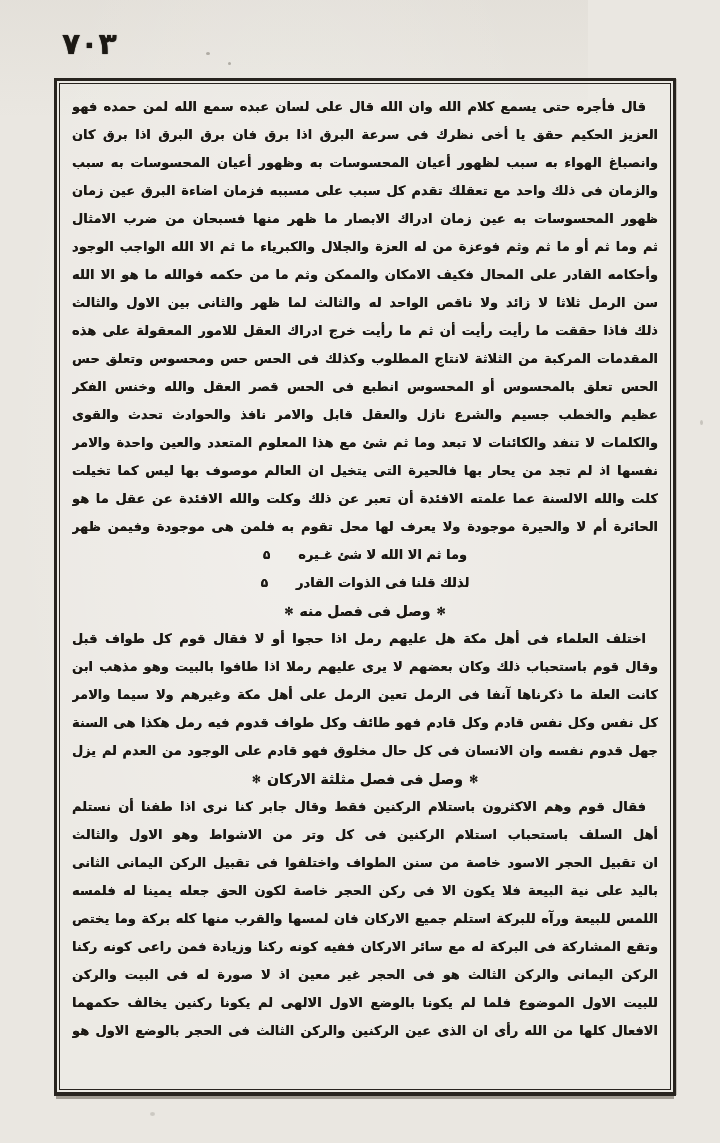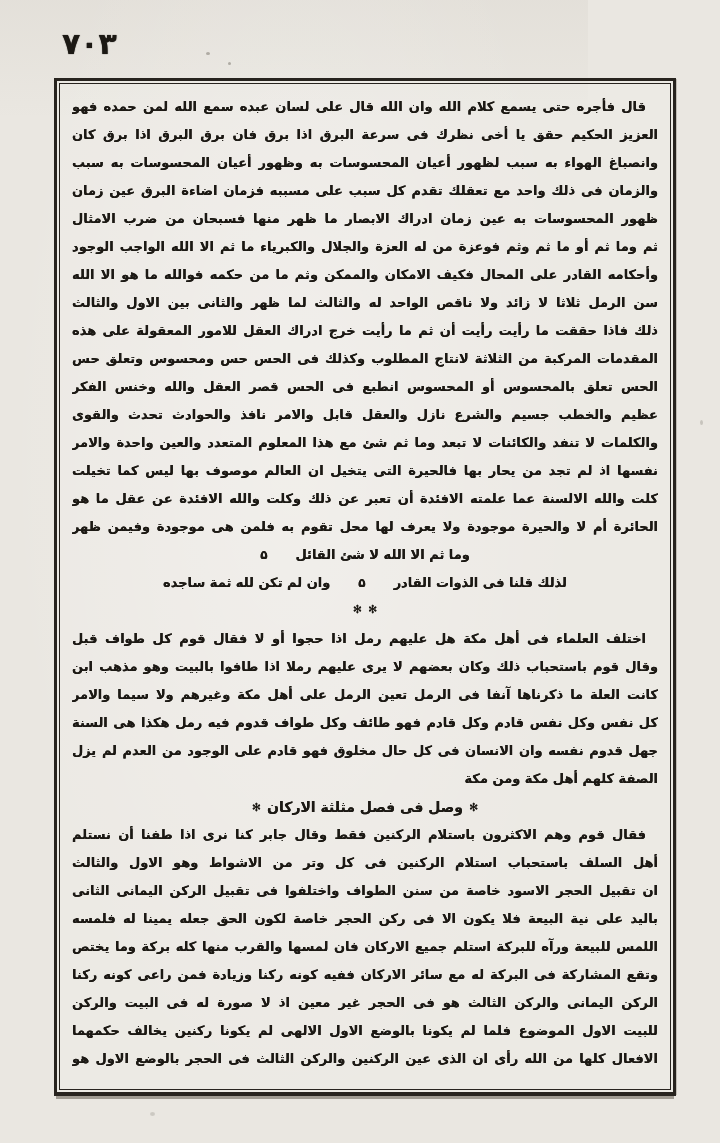--- a/index.html
+++ b/index.html
@@ -100,42 +100,41 @@
           <div class="line">المقدمات المركبة من الثلاثة لانتاج المطلوب وكذلك فى الحس حس ومحسوس وتعلق حس بمحسوس لا يدرى هل</div>
           <div class="line">الحس تعلق بالمحسوس أو المحسوس انطبع فى الحس قصر العقل والله وخنس الفكر وحار الوهم وطمس الفهم فالامر</div>
           <div class="line">عظيم والخطب جسيم والشرع نازل والعقل قابل والامر نافذ والحوادث تحدث والقوى قائمة والموازين موضوعة</div>
           <div class="line">والكلمات لا تنفد والكائنات لا تبعد وما ثم شئ مع هذا المعلوم المتعدد والعين واحدة والامر واحد حارت الحيرة فى</div>
           <div class="line">نفسها اذ لم تجد من يحار بها فالحيرة التى يتخيل ان العالم موصوف بها ليس كما تخيلت بل ذلك حيرة الحيرة فما ثم الا هو والحيرة</div>
           <div class="line">كلت والله الالسنة عما علمته الافئدة أن تعبر عن ذلك وكلت والله الافئدة عن عقل ما هو الامر عليه فلا ندرى هل هى</div>
           <div class="line">الحائرة أم لا والحيرة موجودة ولا يعرف لها محل تقوم به فلمن هى موجودة وفيمن ظهر حكمها وما ثم الا الله</div>
         </div>
 
       <div class="verse">
-        <span>وما ثم الا الله لا شئ القائل</span>
+        <span>وما ثم الا الله لا شئ غـيره</span>
         <span class="sep">۵</span>
       </div>
       <div class="verse">
         <span>لذلك قلنا فى الذوات القادر</span>
         <span class="sep">۵</span>
-        <span>وان لم تكن لله ثمة ساجده</span>
       </div>
 
       <div class="heading">
         <span class="orn">✻</span>
+        <span>وصل فى فصل منه</span>
         <span class="orn">✻</span>
       </div>
 
       <div class="para">
           <div class="line">اختلف العلماء فى أهل مكة هل عليهم رمل اذا حجوا أو لا فقال قوم كل طواف قبل عرفة مما يوصل بسعى فانه يرمل فيه</div>
           <div class="line">وقال قوم باستحباب ذلك وكان بعضهم لا يرى عليهم رملا اذا طافوا بالبيت وهو مذهب ابن عمر على ما رواه مالك عنه اذا</div>
           <div class="line">كانت العلة ما ذكرناها آنفا فى الرمل تعين الرمل على أهل مكة وغيرهم ولا سيما والامر فى نفسه ان الانسان تحت حكم</div>
           <div class="line">كل نفس وكل نفس قادم وكل قادم فهو طائف وكل طواف قدوم فيه رمل هكذا هى السنة فيه لمن أراد أن يتبعها ومن</div>
           <div class="line">جهل قدوم نفسه وان الانسان فى كل حال مخلوق فهو قادم على الوجود من العدم لم يزل عليه طوافا فانه من أهل هذه</div>
         </div>
-      <div class="line-tail">الصفة كلهم أهل مكة ومن مكة</div>
 
       <div class="heading">
         <span class="orn">✻</span>
         <span>وصل فى فصل مثلثة الاركان</span>
         <span class="orn">✻</span>
       </div>
 
       <div class="para">
           <div class="line">فقال قوم وهم الاكثرون باستلام الركنين فقط وقال جابر كنا نرى اذا طفنا أن نستلم الاركان كلها وقال قوم من</div>
           <div class="line">أهل السلف باستحباب استلام الركنين فى كل وتر من الاشواط وهو الاول والثالث والخامس والسابع وأجمعوا على</div>

